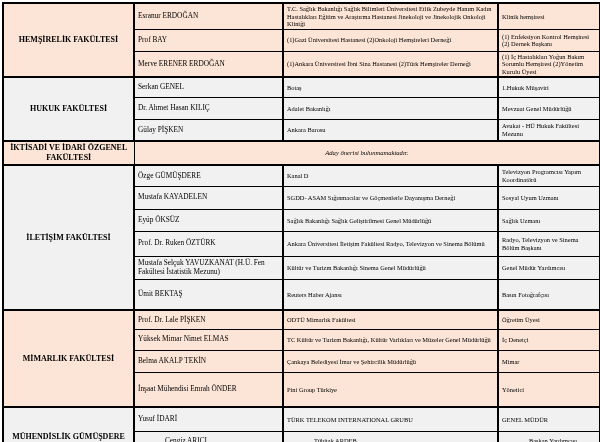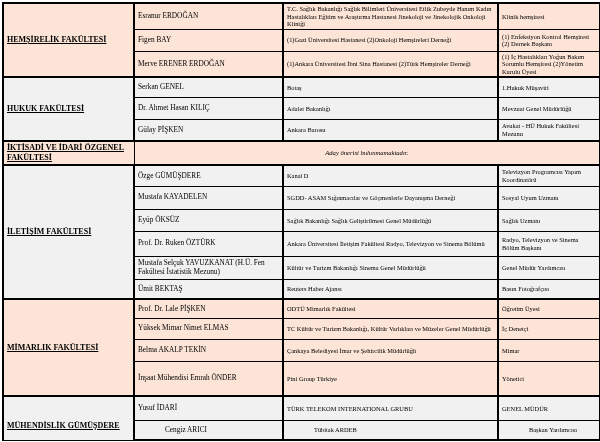--- a/index.html
+++ b/index.html
@@ -33,22 +33,22 @@
   td.c-pos{border-left:2px solid var(--border);border-right:2px solid var(--border);}
   tbody.section > tr:first-child > td{border-top:2px solid var(--border);}
   tbody.section:last-child > tr:last-child > td{border-bottom:2px solid var(--border);padding-left:30px;}
   
   tbody.tone-peach td{background:var(--peach);}
   tbody.tone-gray td{background:var(--gray);}
   
   td.c-fac{
     font-weight:bold;
     font-size:8px;
+    text-align:center;
     line-height:1.25;
-    text-decoration:underline;
   }
   td.c-fac.pad-down{vertical-align:bottom;padding-bottom:9px;}
   td.c-name{font-size:7.3px;}
   td.c-inst{font-size:6.4px;}
   td.c-pos{font-size:6.4px;}
   td.c-note{
     font-size:6.6px;
     font-style:italic;
     text-align:center;
     border-right:2px solid var(--border);
@@ -66,21 +66,21 @@
   </colgroup>
 
   <tbody class="section tone-peach">
     <tr style="height:22px">
       <td class="c-fac" rowspan="3">HEMŞİRELİK FAKÜLTESİ</td>
       <td class="c-name">Esranur ERDOĞAN</td>
       <td class="c-inst">T.C. Sağlık Bakanlığı Sağlık Bilimleri Üniversitesi Etlik Zubeyde Hanım Kadın Hastalıkları Eğitim ve Araştırma Hastanesi Jinekoloji ve Jinekolojik Onkoloji Kliniği</td>
       <td class="c-pos">Klinik hemşiresi</td>
     </tr>
     <tr style="height:22px">
-      <td class="c-name">Figen BAY</td>
+      <td class="c-name">Prof BAY</td>
       <td class="c-inst">(1)Gazi Üniversitesi Hastanesi (2)Onkoloji Hemşireleri Derneği</td>
       <td class="c-pos">(1) Enfeksiyon Kontrol Hemşiresi (2) Dernek Başkanı</td>
     </tr>
     <tr style="height:23px">
       <td class="c-name">Merve ERENER ERDOĞAN</td>
       <td class="c-inst">(1)Ankara Üniversitesi İbni Sina Hastanesi (2)Türk Hemşireler Derneği</td>
       <td class="c-pos">(1) İç Hastalıkları Yoğun Bakım Sorumlu Hemşiresi (2)Yönetim Kurulu Üyesi</td>
     </tr>
   </tbody>
 
@@ -130,21 +130,21 @@
     <tr style="height:25px">
       <td class="c-name">Prof. Dr. Ruken ÖZTÜRK</td>
       <td class="c-inst">Ankara Üniversitesi İletişim Fakültesi Radyo, Televizyon ve Sinema Bölümü</td>
       <td class="c-pos">Radyo, Televizyon ve Sinema Bölüm Başkanı</td>
     </tr>
     <tr style="height:23px">
       <td class="c-name">Mustafa Selçuk YAVUZKANAT (H.Ü. Fen Fakültesi İstatistik Mezunu)</td>
       <td class="c-inst">Kültür ve Turizm Bakanlığı Sinema Genel Müdürlüğü</td>
       <td class="c-pos">Genel Müdür Yardımcısı</td>
     </tr>
-    <tr style="height:20px">
+    <tr style="height:31px">
       <td class="c-name">Ümit BEKTAŞ</td>
       <td class="c-inst">Reuters Haber Ajansı</td>
       <td class="c-pos">Basın Fotoğrafçısı</td>
     </tr>
   </tbody>
 
   <tbody class="section tone-peach">
     <tr style="height:19px">
       <td class="c-fac" rowspan="4">MİMARLIK FAKÜLTESİ</td>
       <td class="c-name">Prof. Dr. Lale PİŞKEN</td>

